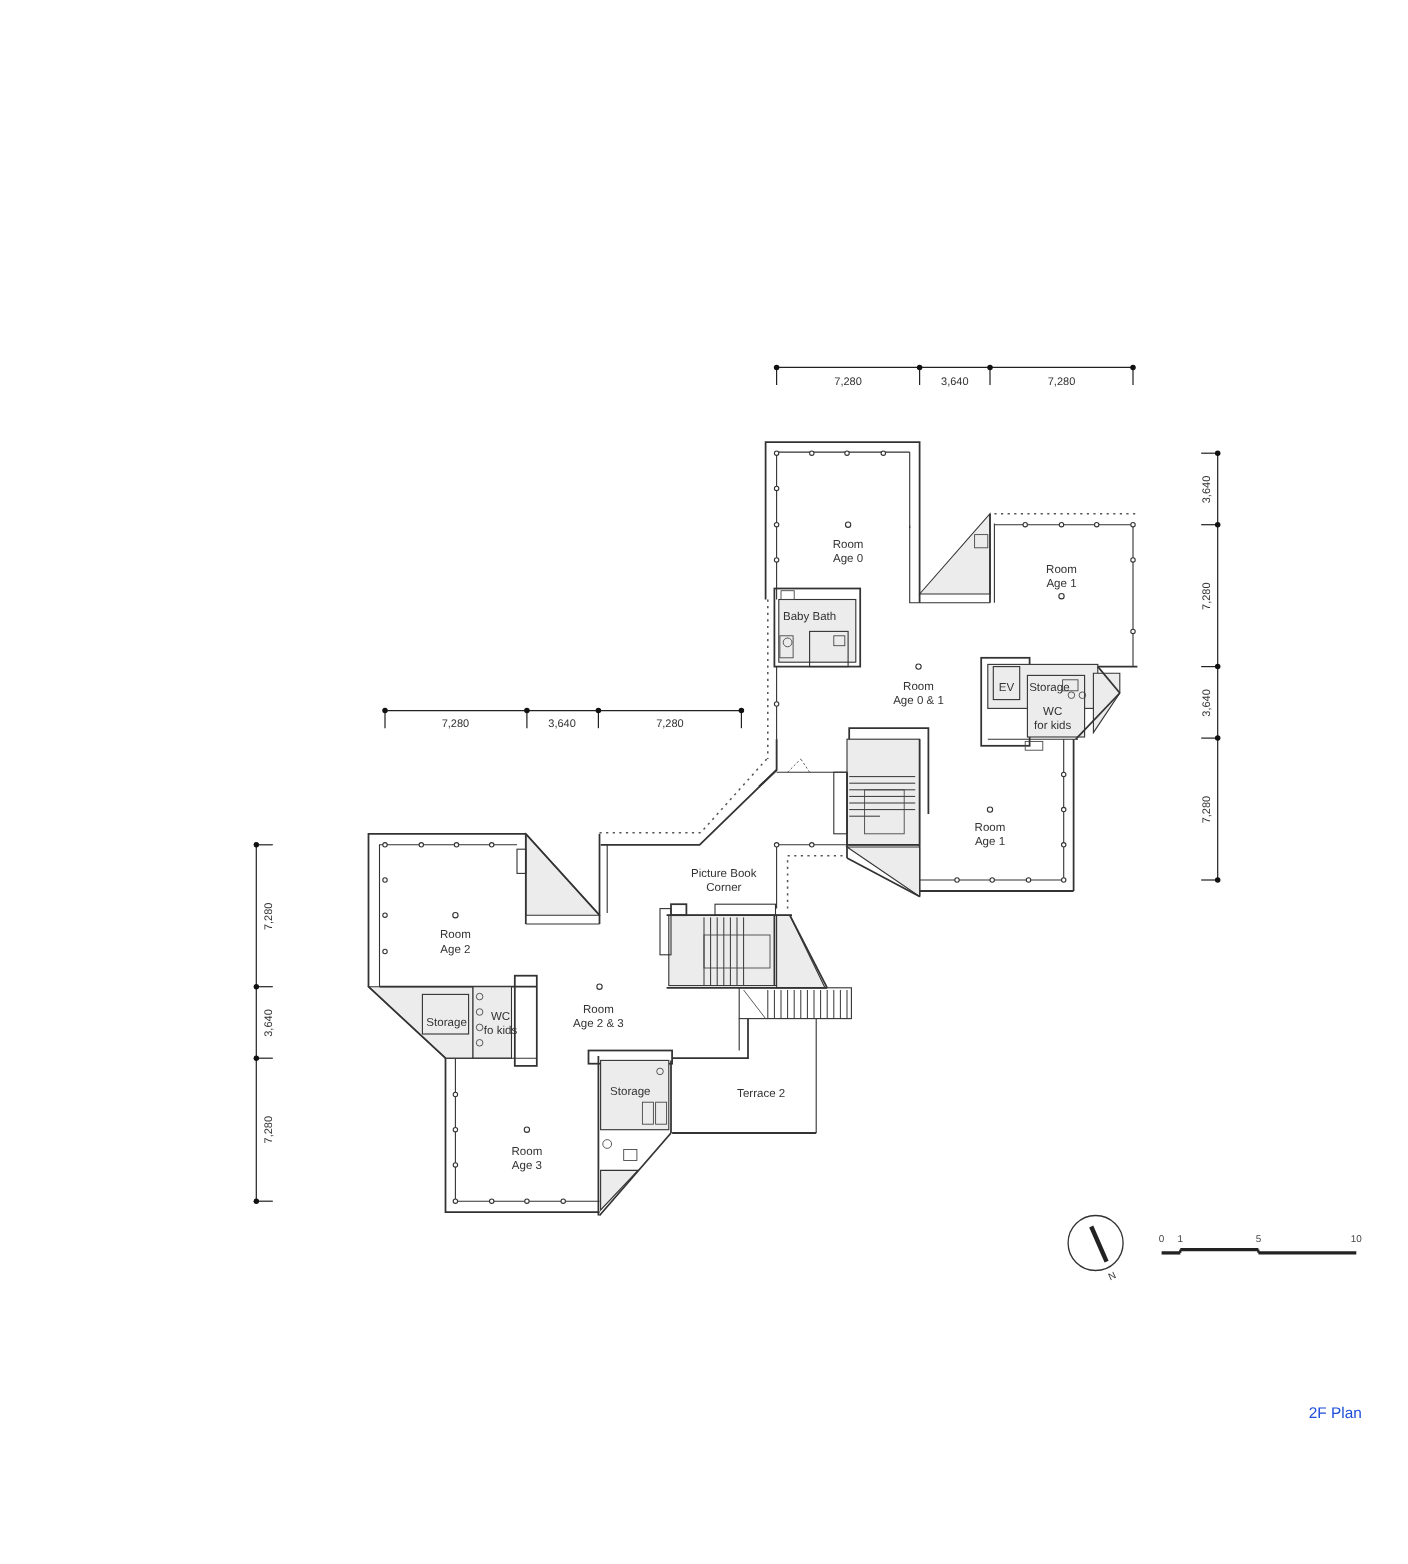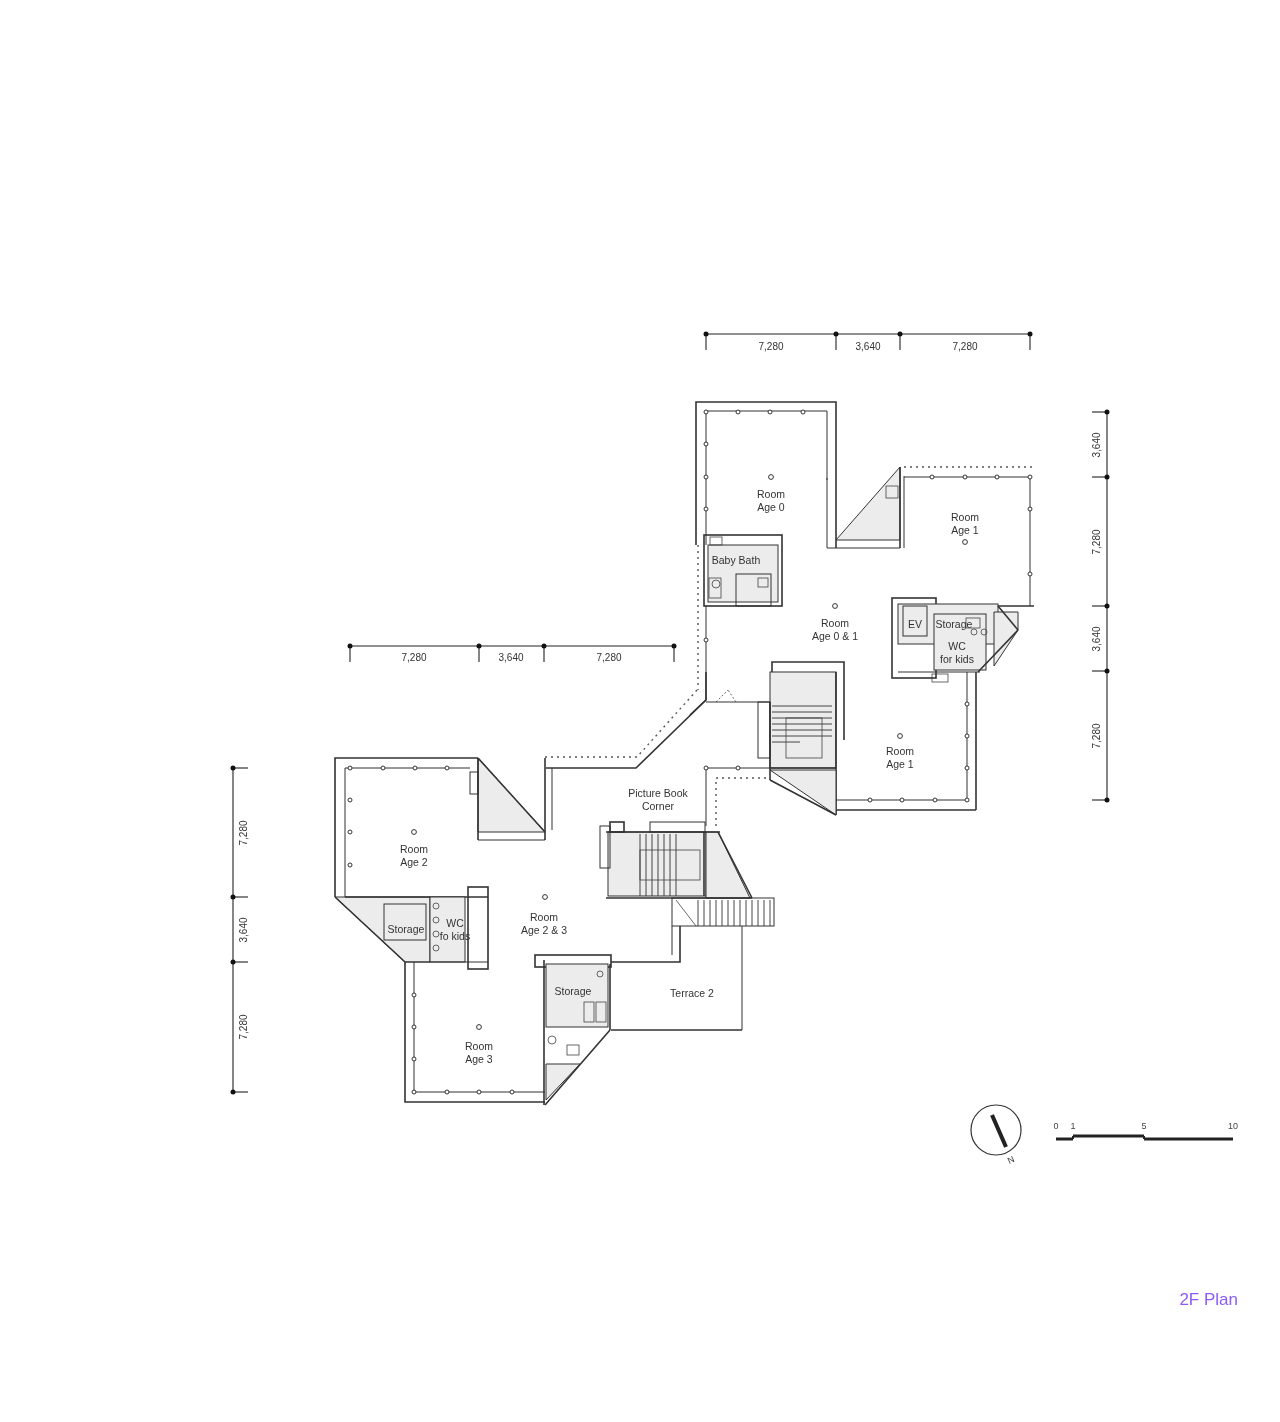--- a/index.html
+++ b/index.html
@@ -10,21 +10,21 @@
   .wall2 { fill: none; stroke: #333; stroke-width: 1; }
   .thin { fill: none; stroke: #444; stroke-width: 0.8; }
   .dots { fill: none; stroke: #555; stroke-width: 1.4; stroke-dasharray: 2 4; }
   .shade { fill: #ececec; stroke: #333; stroke-width: 1; }
   .col { fill: #fff; stroke: #333; stroke-width: 1; }
   .dim { stroke: #222; stroke-width: 1.1; fill: none; }
   .dimdot { fill: #111; }
   .stair { stroke: #333; stroke-width: 0.9; }
   .lbl { font-size: 10.5px; fill: #333; text-anchor: middle; }
   .dimtxt { font-size: 10px; fill: #333; text-anchor: middle; }
-  .title { position: absolute; right: 42px; top: 1276px; font-size: 17px; color: #8b5cf6; margin-top: 14px; }
+  .title { position: absolute; right: 42px; top: 1276px; font-size: 14px; color: #1d4ed8; }
   .scale-txt { font-size: 9px; fill: #444; text-anchor: middle; }
 </style>
 </head>
 <body>
 
 <svg id="plan" viewBox="0 0 1280 1422" xmlns="http://www.w3.org/2000/svg">
 
   <g>
     <line class="dim" x1="706" y1="334" x2="1030" y2="334"></line>
     <line class="dim" x1="706" y1="334" x2="706" y2="350"></line>

